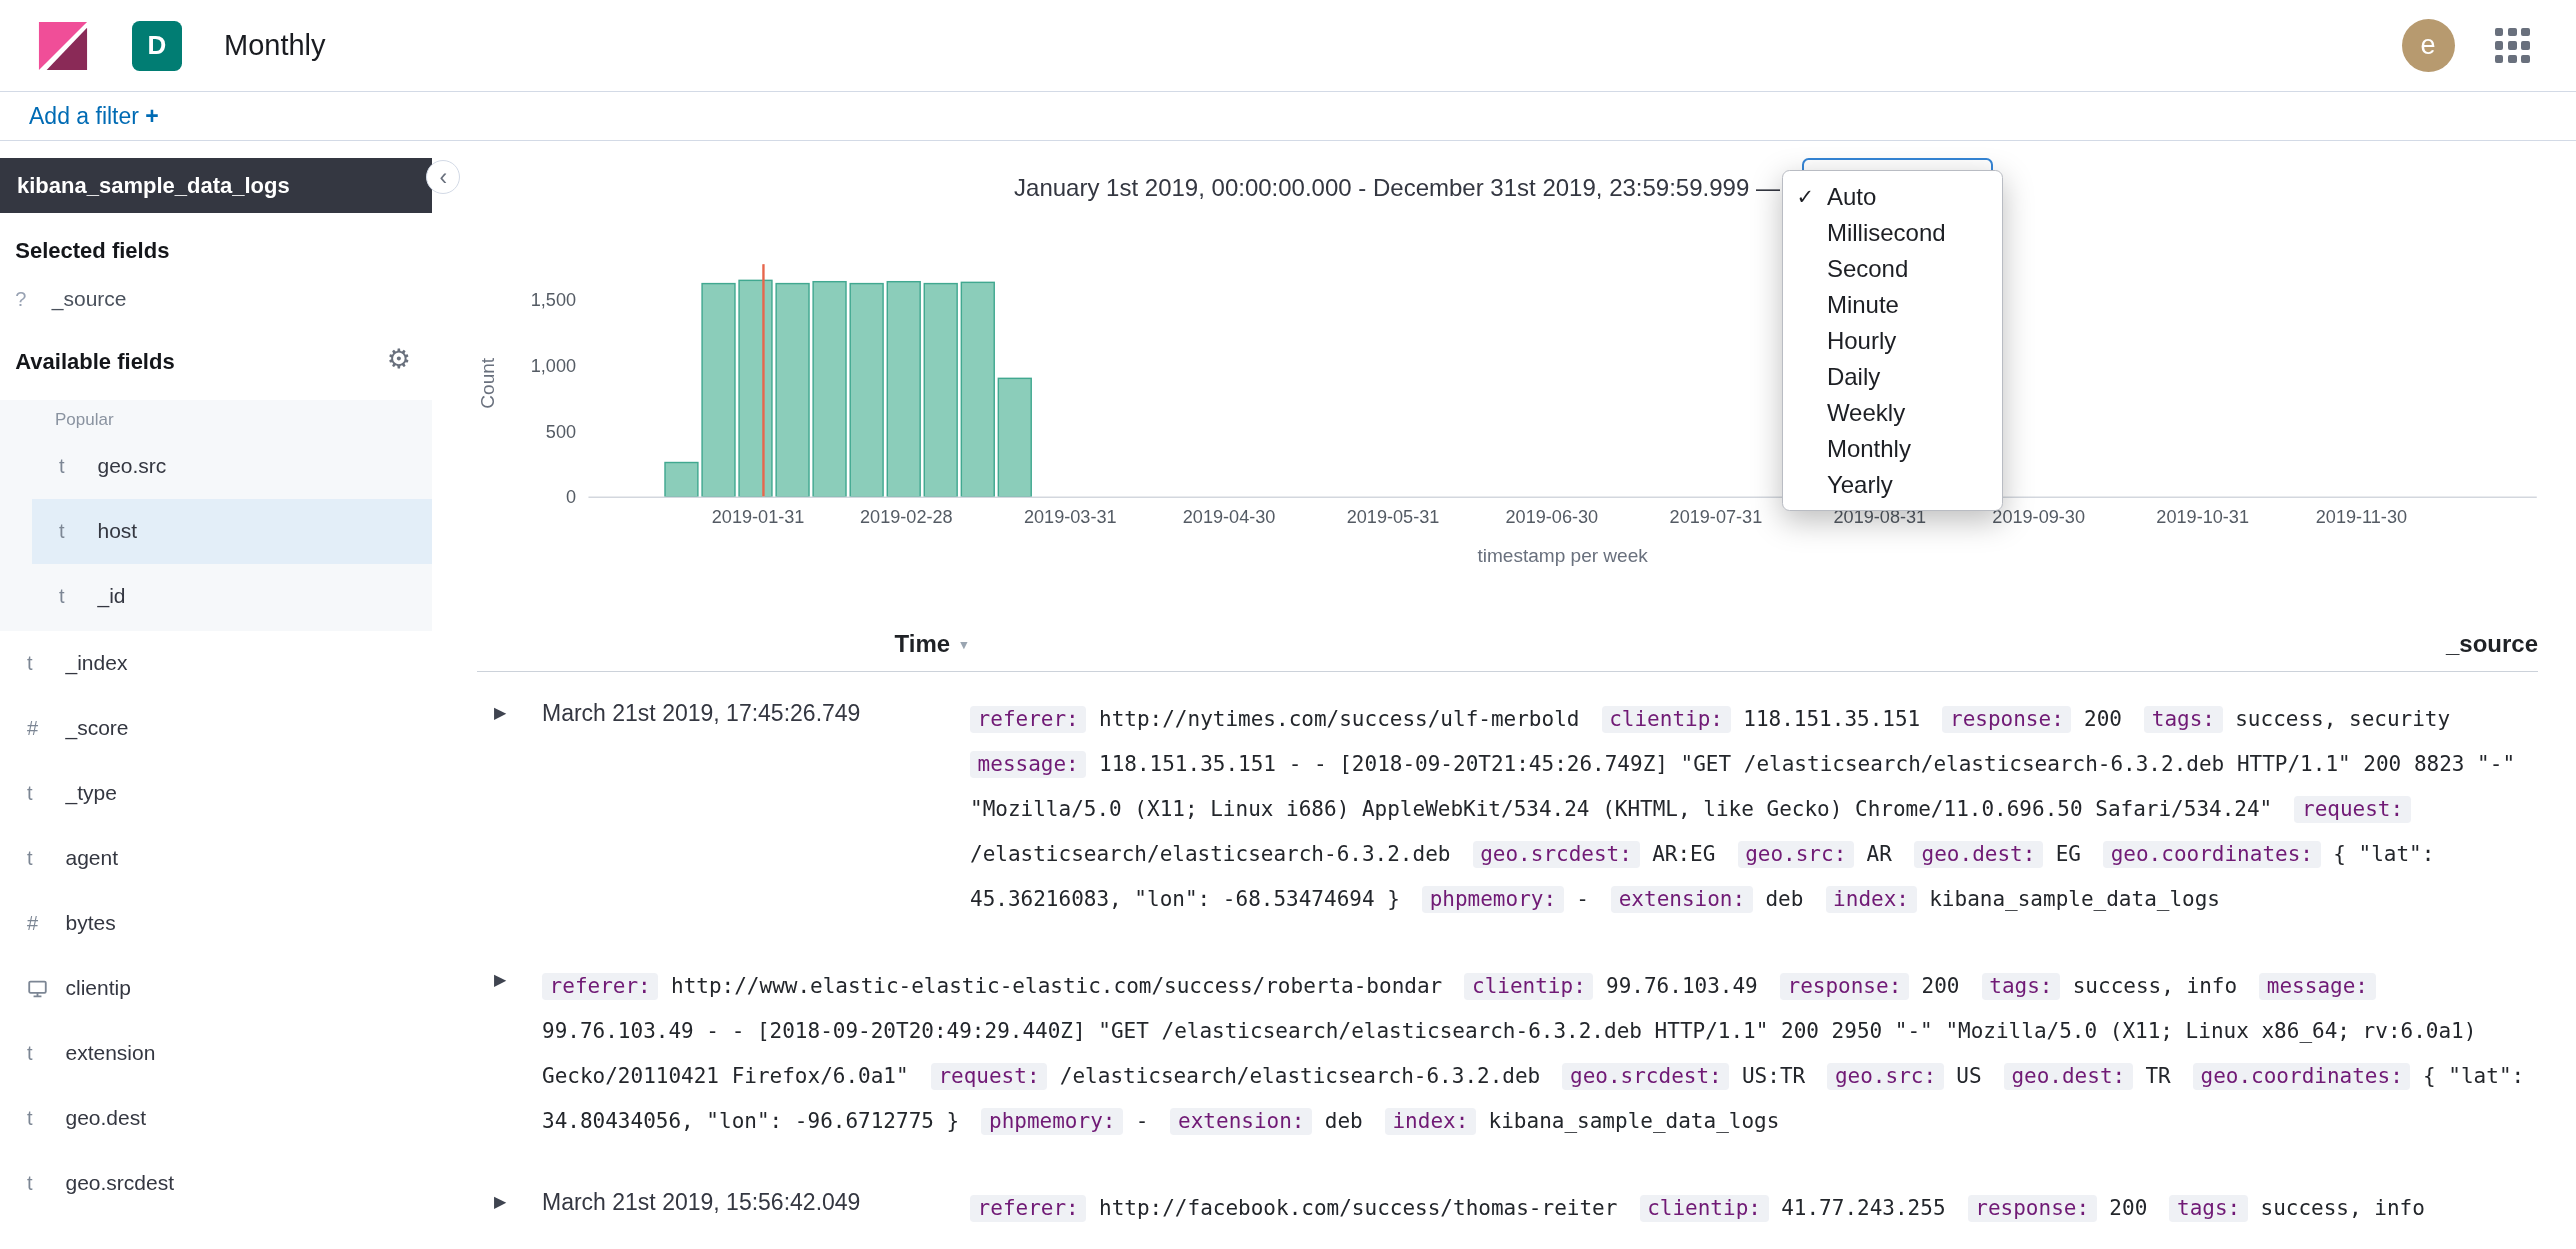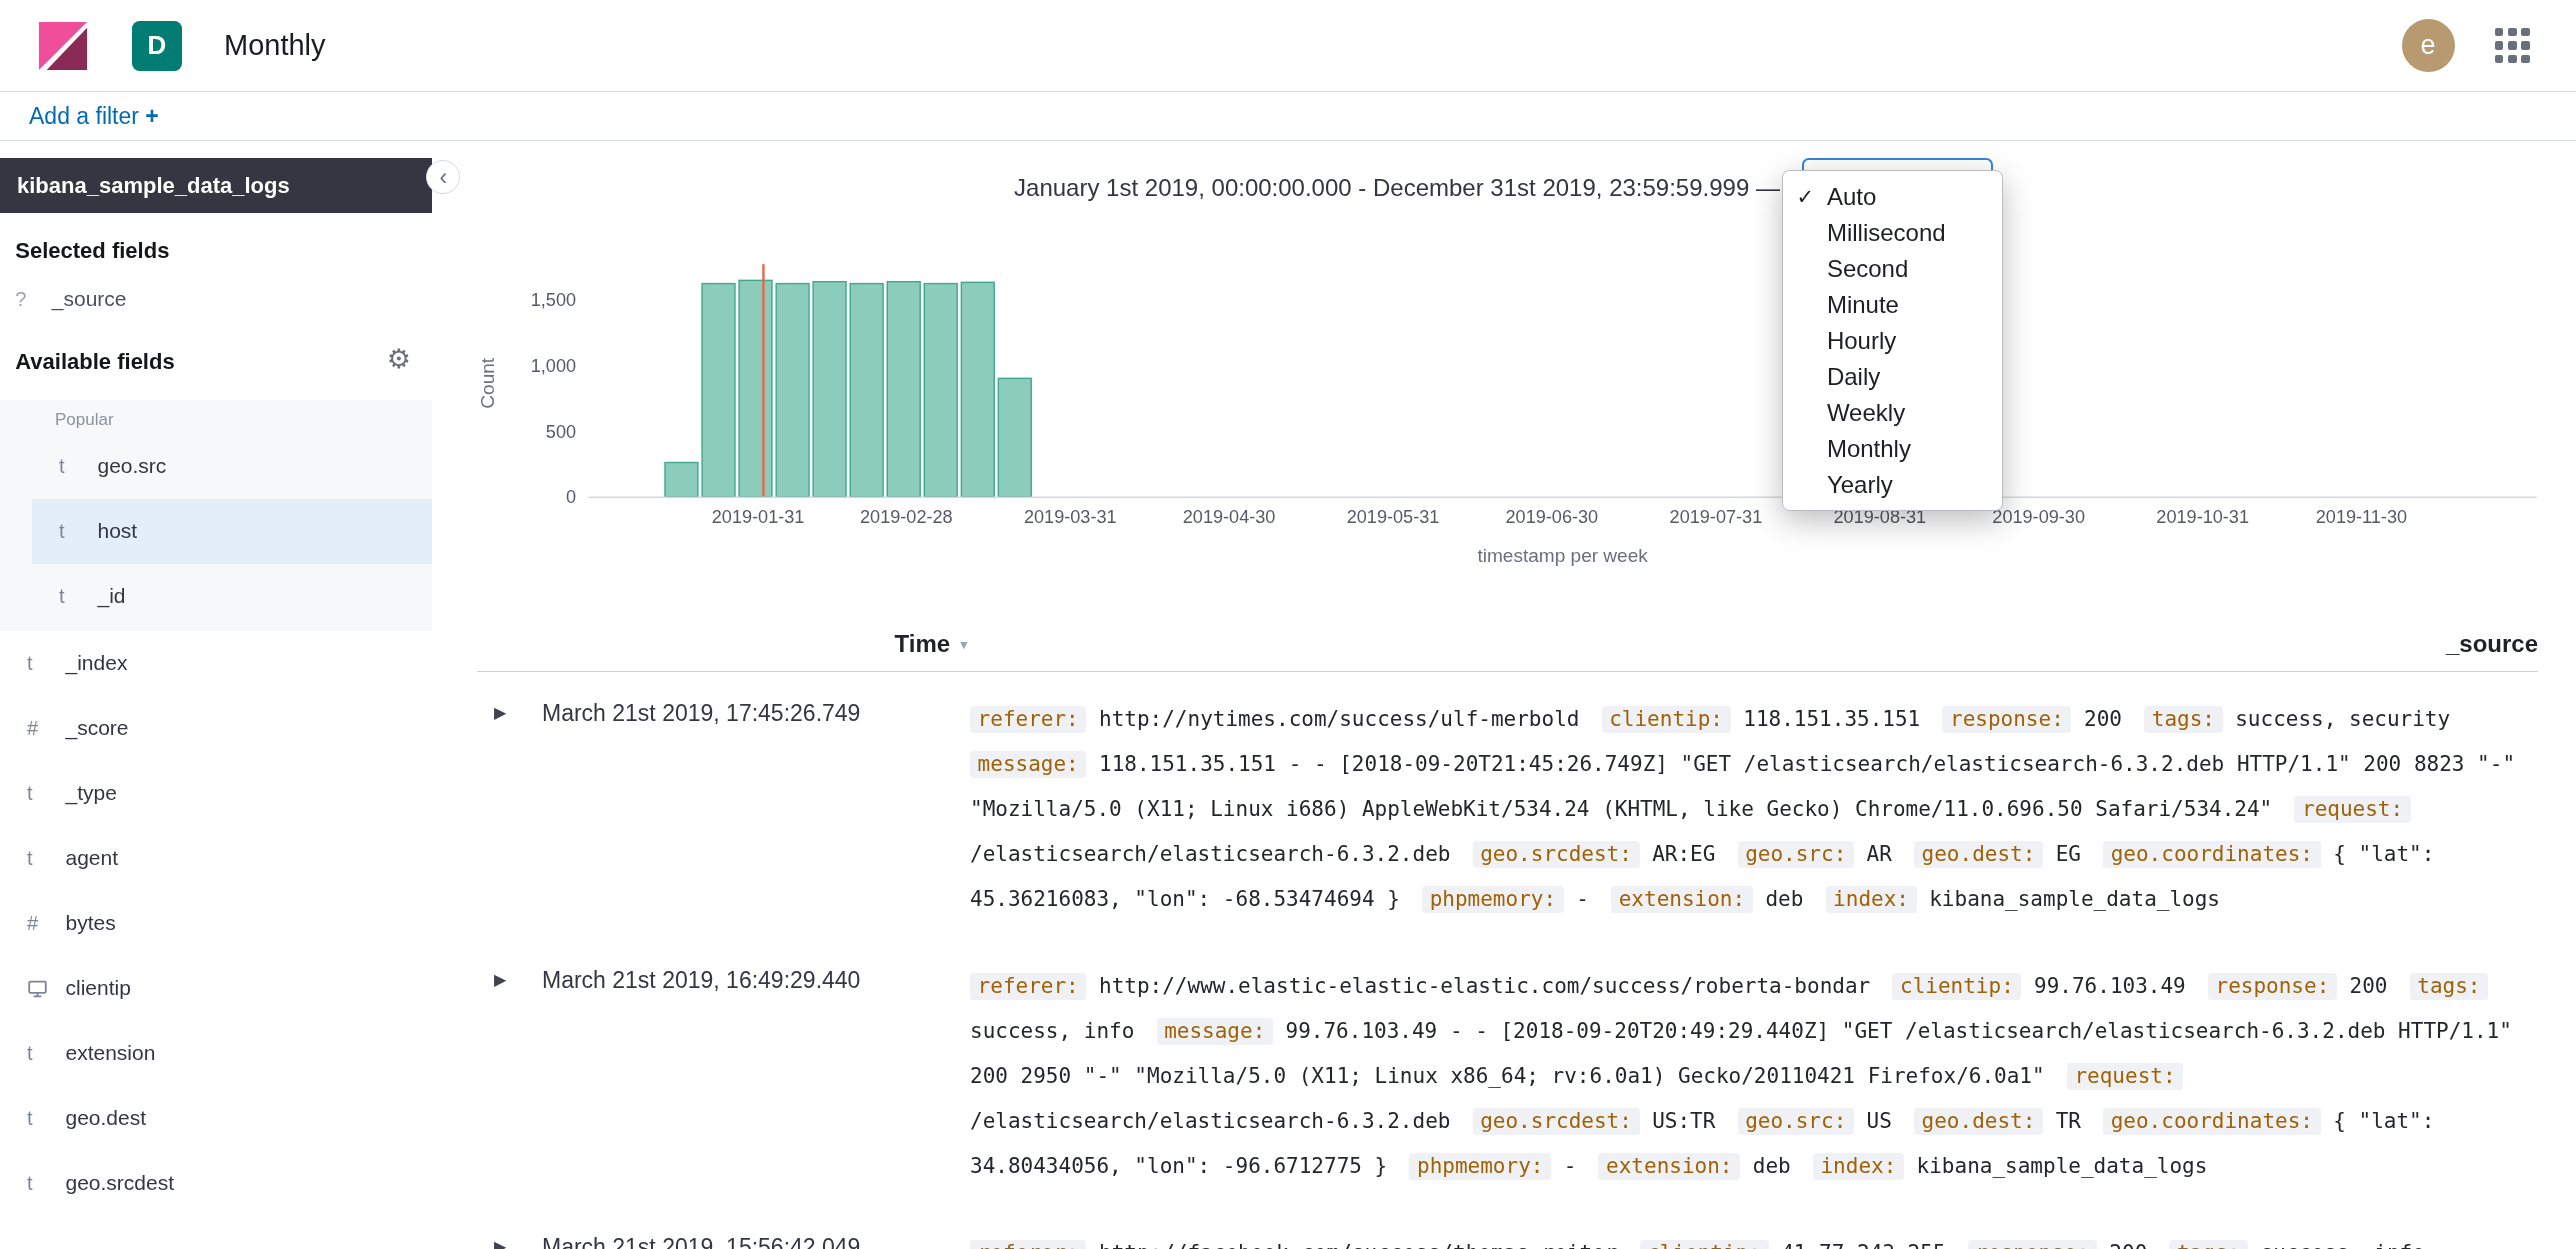--- a/index.html
+++ b/index.html
@@ -69,21 +69,21 @@
   .thead { display:flex; align-items:flex-end; padding:7.6px 0 13.4px 0; border-bottom:1px solid #CCD2DA;text-align:right; }
   .texp { width:65px; }
   .time-col { width:428px; font-weight:bold; font-size:24px; color:#1F2226; cursor:pointer; }
   .sort-caret { font-size:12.4px; color:#9AA5B1; margin-left:7.6px; display:inline-block; vertical-align:2.9px; }
   .src-col { flex:1; font-weight:bold; font-size:24px; color:#1F2226; }
   .drow { display:flex; padding:25px 0 17px 0; }
   .dexp { width:65px; padding:5.7px 0 0 17px; font-size:16px; color:#3F4450; cursor:pointer; }
   .dtime { width:428px; font-size:23px; color:#343741; white-space:nowrap; padding-top:2.9px; }
   .dsource { flex:1; font-family:"DejaVu Sans Mono", monospace; font-size:21px; line-height:45px;
     color:#23262B; padding-right:9.5px; word-break:break-word; }
-  .fkey { background:#EFF1F5; border-radius:3.8px; padding:1px 7.6px 1.9px 7.6px; color:#a16207; }
+  .fkey { background:#EFF1F5; border-radius:3.8px; padding:1px 7.6px 1.9px 7.6px; color:#701a75; }
   .fval { margin-right:9.5px; }
 </style>
 </head>
 <body>
 
 <div class="topbar">
   <svg class="logo" viewBox="0 0 52 52">
     <polygon points="1,1 51,1 1,51" fill="#F04E98"></polygon>
     <polygon points="51,7 51,51 9,51" fill="#8A2A57"></polygon>
   </svg>
@@ -263,21 +263,20 @@
       <span class="src-col">_source</span>
     </div>
     <div id="doc-rows">
         <div class="drow">
           <span class="dexp">▶</span>
           <div class="dtime">March 21st 2019, 17:45:26.749</div>
           <div class="dsource"><span class="fkey">referer:</span> <span class="fval">http://nytimes.com/success/ulf-merbold</span> <span class="fkey">clientip:</span> <span class="fval">118.151.35.151</span> <span class="fkey">response:</span> <span class="fval">200</span> <span class="fkey">tags:</span> <span class="fval">success, security</span> <span class="fkey">message:</span> <span class="fval">118.151.35.151 - - [2018-09-20T21:45:26.749Z] "GET /elasticsearch/elasticsearch-6.3.2.deb HTTP/1.1" 200 8823 "-" "Mozilla/5.0 (X11; Linux i686) AppleWebKit/534.24 (KHTML, like Gecko) Chrome/11.0.696.50 Safari/534.24"</span> <span class="fkey">request:</span> <span class="fval">/elasticsearch/elasticsearch-6.3.2.deb</span> <span class="fkey">geo.srcdest:</span> <span class="fval">AR:EG</span> <span class="fkey">geo.src:</span> <span class="fval">AR</span> <span class="fkey">geo.dest:</span> <span class="fval">EG</span> <span class="fkey">geo.coordinates:</span> <span class="fval">{ "lat": 45.36216083, "lon": -68.53474694 }</span> <span class="fkey">phpmemory:</span> <span class="fval">-</span> <span class="fkey">extension:</span> <span class="fval">deb</span> <span class="fkey">index:</span> <span class="fval">kibana_sample_data_logs</span> </div>
         </div>
         <div class="drow">
           <span class="dexp">▶</span>
-          <div class="dtime">March 21st 2019, 16:49:29.440</div>
           <div class="dsource"><span class="fkey">referer:</span> <span class="fval">http://www.elastic-elastic-elastic.com/success/roberta-bondar</span> <span class="fkey">clientip:</span> <span class="fval">99.76.103.49</span> <span class="fkey">response:</span> <span class="fval">200</span> <span class="fkey">tags:</span> <span class="fval">success, info</span> <span class="fkey">message:</span> <span class="fval">99.76.103.49 - - [2018-09-20T20:49:29.440Z] "GET /elasticsearch/elasticsearch-6.3.2.deb HTTP/1.1" 200 2950 "-" "Mozilla/5.0 (X11; Linux x86_64; rv:6.0a1) Gecko/20110421 Firefox/6.0a1"</span> <span class="fkey">request:</span> <span class="fval">/elasticsearch/elasticsearch-6.3.2.deb</span> <span class="fkey">geo.srcdest:</span> <span class="fval">US:TR</span> <span class="fkey">geo.src:</span> <span class="fval">US</span> <span class="fkey">geo.dest:</span> <span class="fval">TR</span> <span class="fkey">geo.coordinates:</span> <span class="fval">{ "lat": 34.80434056, "lon": -96.6712775 }</span> <span class="fkey">phpmemory:</span> <span class="fval">-</span> <span class="fkey">extension:</span> <span class="fval">deb</span> <span class="fkey">index:</span> <span class="fval">kibana_sample_data_logs</span> </div>
         </div>
         <div class="drow">
           <span class="dexp">▶</span>
           <div class="dtime">March 21st 2019, 15:56:42.049</div>
           <div class="dsource"><span class="fkey">referer:</span> <span class="fval">http://facebook.com/success/thomas-reiter</span> <span class="fkey">clientip:</span> <span class="fval">41.77.243.255</span> <span class="fkey">response:</span> <span class="fval">200</span> <span class="fkey">tags:</span> <span class="fval">success, info</span> </div>
         </div>
       </div>
   </div>
 </div>

